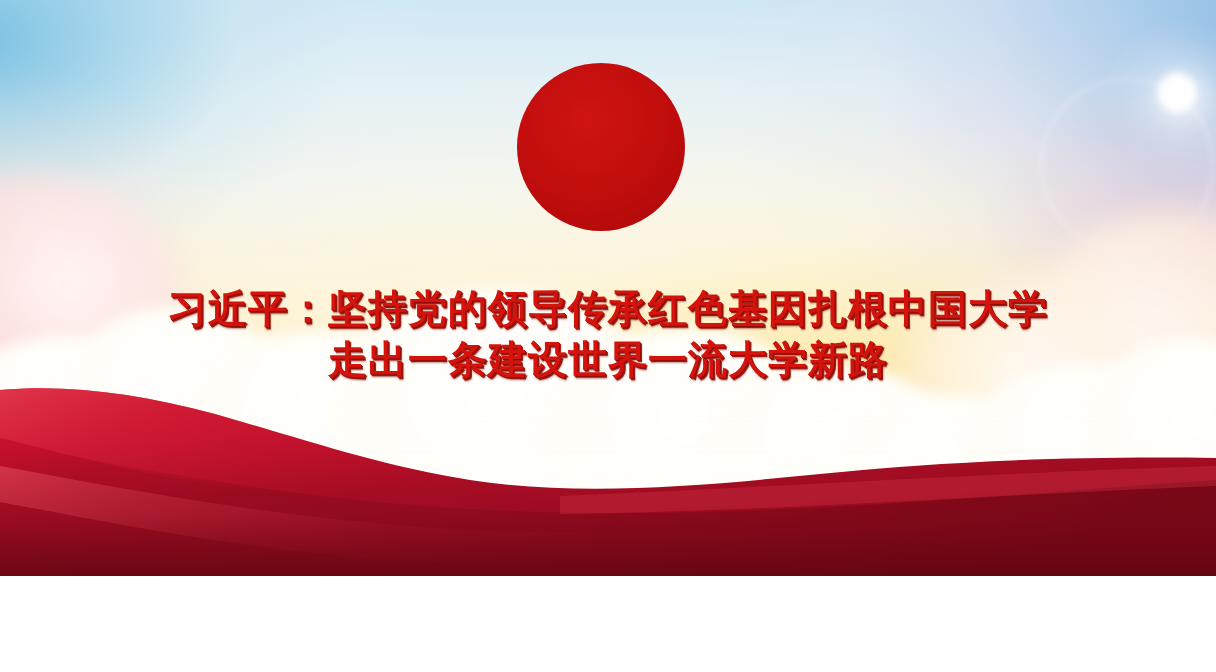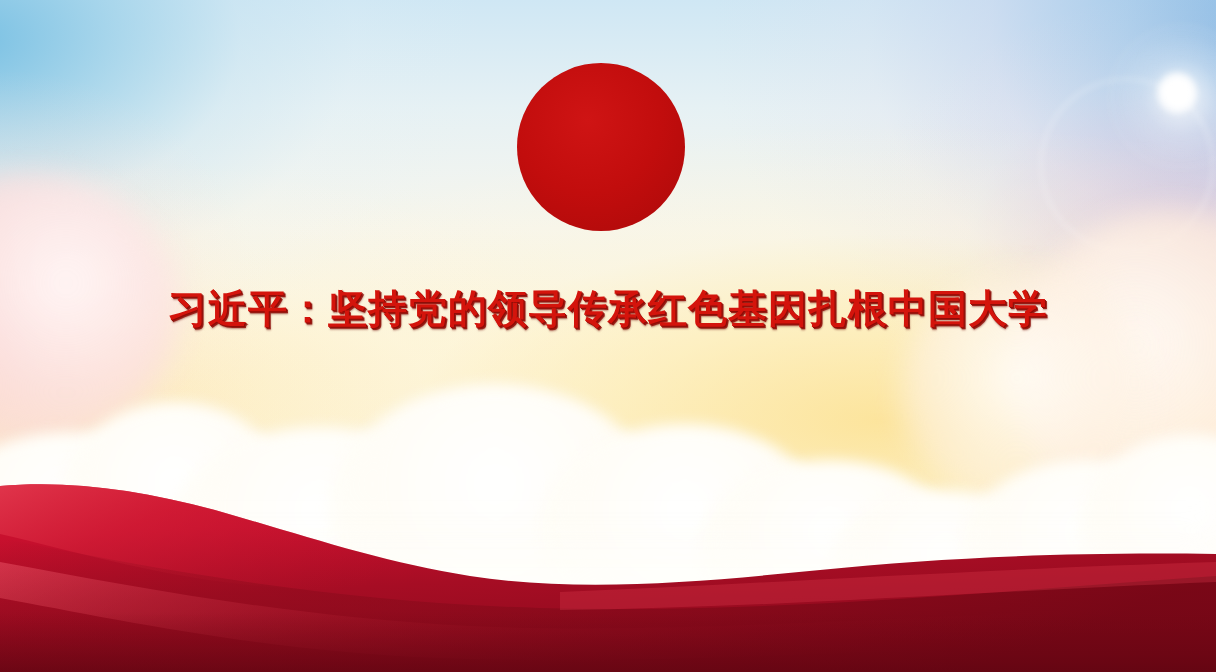--- a/index.html
+++ b/index.html
@@ -7,21 +7,21 @@
     padding: 0;
     background: #ffffff;
   }
   body {
     font-family: "Liberation Sans", "DejaVu Sans", sans-serif;
   }
 
   #slide {
     position: relative;
     width: 1216px;
-    height: 672px;
+    height: 576px;
     overflow: hidden;
     background: #fdfbf2;
   }
 
   
   .layer {
     position: absolute;
     inset: 0;
     pointer-events: none;
   }
@@ -333,15 +333,16 @@
           <stop offset="100%" stop-color="#b00a0a"></stop>
         </radialGradient>
       </defs>
       <circle cx="84" cy="84" r="84" fill="url(#gBadge)"></circle>
     </svg>
     <span id="badge-number">3</span>
   </div>
 
   <div id="title-block">
     <div class="title-line">习近平：坚持党的领导传承红色基因扎根中国大学</div>
+    <div class="title-line">走出一条建设世界一流大学新路</div>
   </div>
 
 </div>
 
 </body></html>

